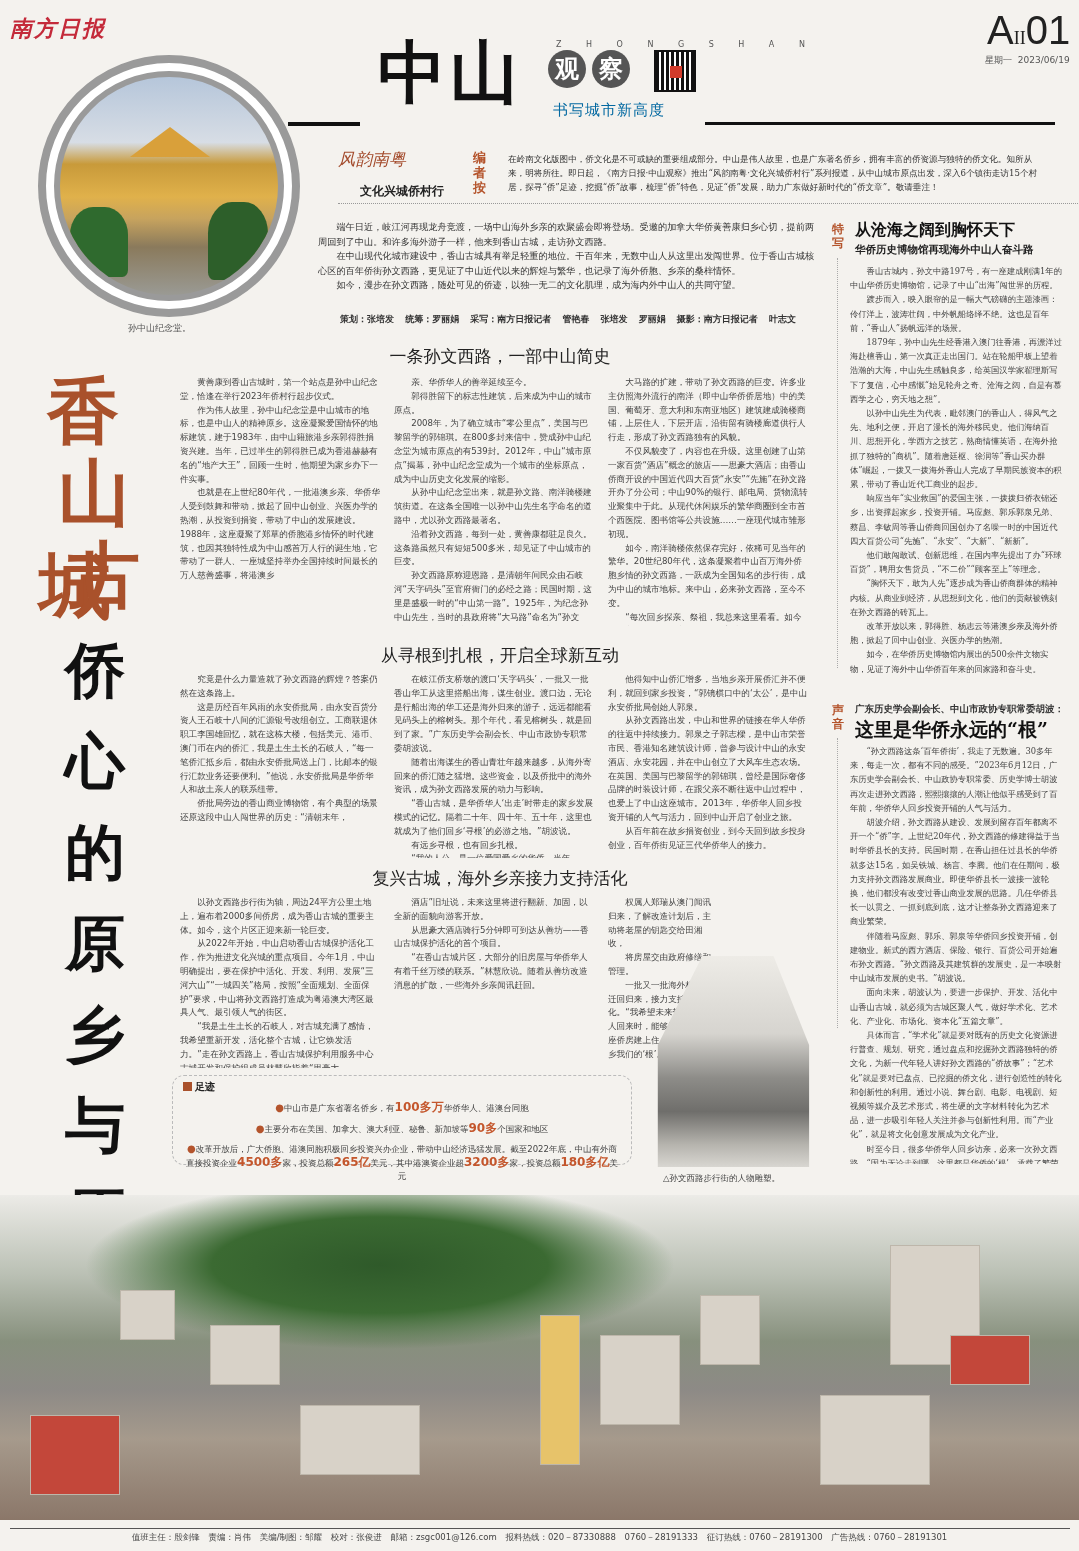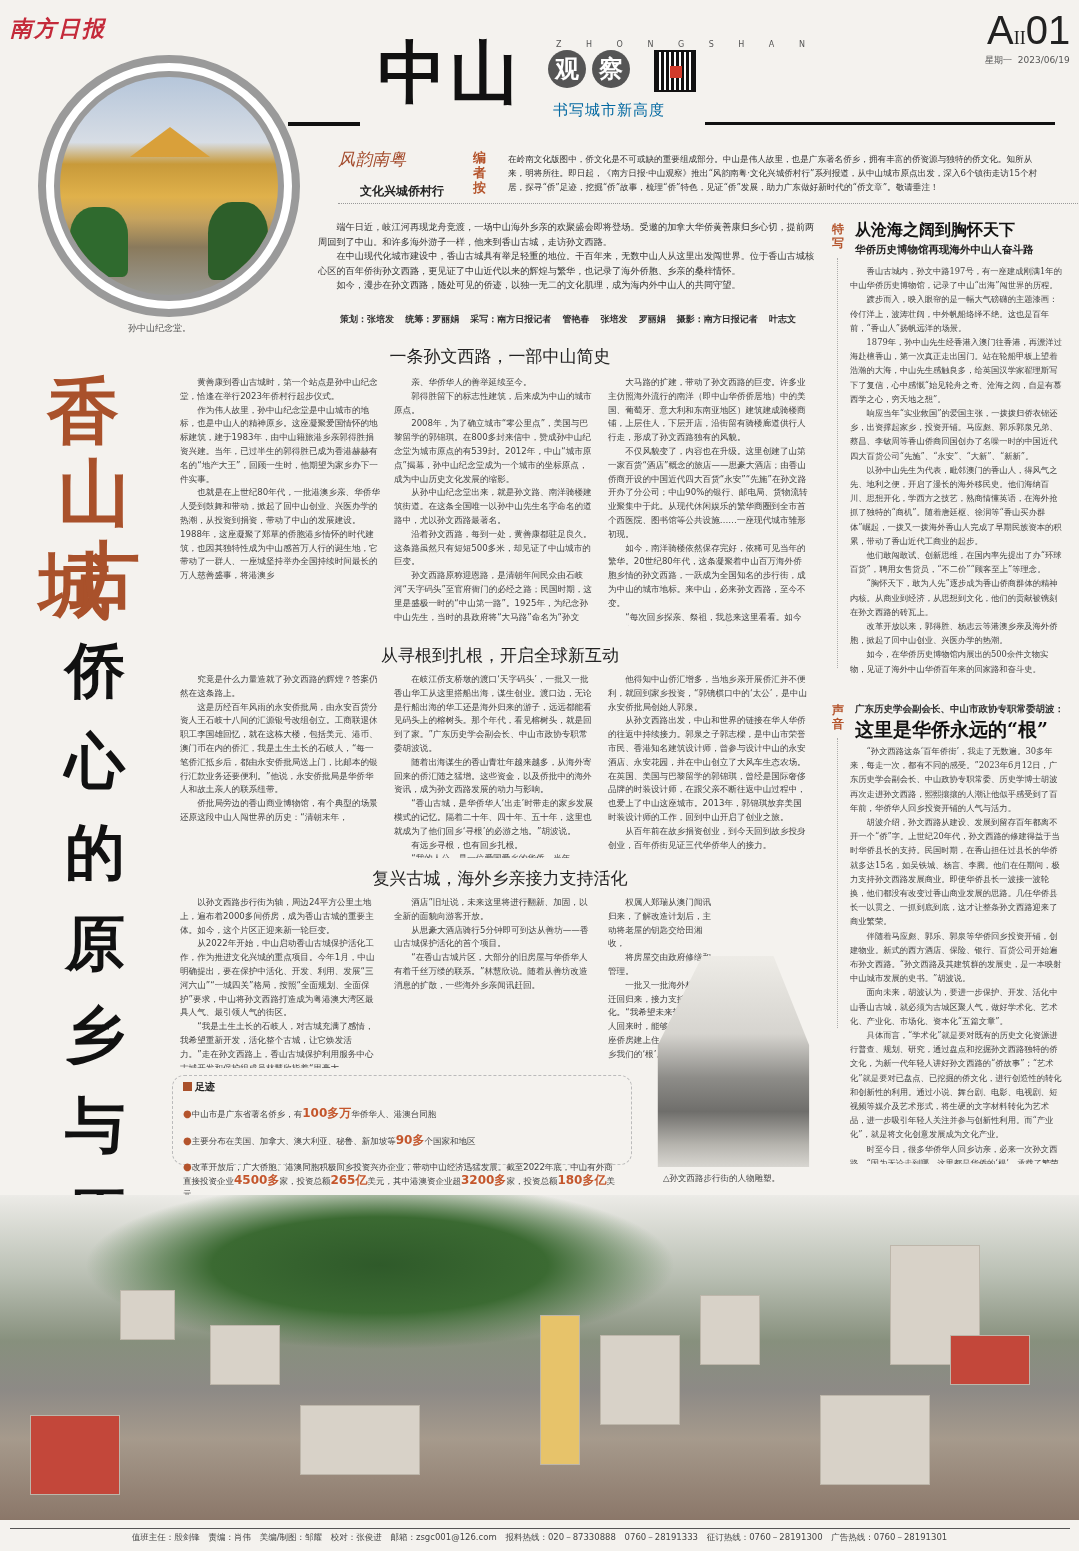--- a/index.html
+++ b/index.html
@@ -65,21 +65,21 @@
   .side-vrule { border-left: 1px dotted #aaa; }
   .side-title { font-family: "DejaVu Serif", serif; font-size: 16px; font-weight: bold; color: #111; }
   .side-sub { font-size: 10.5px; font-weight: bold; color: #222; }
   .side-body { font-family: "DejaVu Serif", serif; font-size: 8.3px; line-height: 14.2px; color: #444; }
   .side-body p { text-indent: 2em; }
 
   
   .facts { left: 172px; top: 1075px; width: 460px; height: 90px; border: 1px dashed #bbb; border-radius: 12px; padding: 4px 10px; font-size: 8.5px; color: #444; }
   .facts .facts-title { font-weight: bold; color: #222; font-size: 10px; }
   .facts .facts-title::before { content: ""; display: inline-block; width: 9px; height: 9px; background: #a9512b; margin-right: 3px; vertical-align: -1px; }
-  .facts .fact { margin-top: 12px; line-height: 14px; }
+  .facts .fact { margin-top: 6px; line-height: 14px; text-align: center; }
   .facts .bullet { color: #b4542c; font-size: 10px; }
   .facts .hl { color: #c4562c; font-weight: bold; font-size: 12px; }
 
   
   .statue-photo { left: 640px; top: 945px; width: 178px; height: 222px;
     background: linear-gradient(180deg, #f1efea 0%, #d6d4cf 40%, #8d8c88 60%, #6f6e6b 75%, #b6b4ae 90%, #d8d6d1 100%); clip-path: polygon(10% 100%, 10% 45%, 35% 5%, 75% 5%, 95% 45%, 95% 100%); }
   .statue-caption { left: 663px; top: 1173px; font-size: 8.5px; color: #444; }
 
   
   .aerial { left: 0; top: 1195px; width: 1079px; height: 325px;
@@ -185,21 +185,21 @@
   </div>
   <div class="body-col">
     <p>在岐江侨支桥墩的渡口‘天字码头’，一批又一批香山华工从这里搭船出海，谋生创业。渡口边，无论是行船出海的华工还是海外归来的游子，远远都能看见码头上的榕树头。那个年代，看见榕树头，就是回到了家。”广东历史学会副会长、中山市政协专职常委胡波说。</p>
     <p>随着出海谋生的香山青壮年越来越多，从海外寄回来的侨汇随之猛增。这些资金，以及侨批中的海外资讯，成为孙文西路发展的动力与影响。</p>
     <p>“香山古城，是华侨华人‘出走’时带走的家乡发展模式的记忆。隔着二十年、四十年、五十年，这里也就成为了他们回乡‘寻根’的必游之地。”胡波说。</p>
     <p>有远乡寻根，也有回乡扎根。</p>
     <p>“我的人公，是一位爱国爱乡的华侨。当年</p>
   </div>
   <div class="body-col">
     <p>他得知中山侨汇增多，当地乡亲开展侨汇并不便利，就回到家乡投资，“郭镜棋口中的‘太公’，是中山永安侨批局创始人郭泉。</p>
-    <p>从孙文西路出发，中山和世界的链接在华人华侨的往返中持续接力。郭泉之子郭志樑，是中山市荣誉市民、香港知名建筑设计师，曾参与设计中山的永安酒店、永安花园，并在中山创立了大风车生态农场。在英国、美国与巴黎留学的郭锦琪，曾经是国际奢侈品牌的时装设计师，在跟父亲不断往返中山过程中，也爱上了中山这座城市。2013年，郭锦琪放弃美国时装设计师的工作，回到中山开启了创业之旅。</p>
+    <p>从孙文西路出发，中山和世界的链接在华人华侨的往返中持续接力。郭泉之子郭志樑，是中山市荣誉市民、香港知名建筑设计师，曾参与设计中山的永安酒店、永安花园，并在中山创立了大风车生态农场。在英国、美国与巴黎留学的郭锦琪，曾经是国际奢侈品牌的时装设计师，在跟父亲不断往返中山过程中，也爱上了中山这座城市。2013年，华侨华人回乡投资开铺的人气与活力，回到中山开启了创业之旅。</p>
     <p>从百年前在故乡捐资创业，到今天回到故乡投身创业，百年侨街见证三代华侨华人的接力。</p>
   </div>
 </div>
 
 <div class="abs sec-head" style="top:867px">复兴古城，海外乡亲接力支持活化</div>
 <div class="abs body-cols" style="left:180px;top:896px;height:172px;overflow:hidden">
   <div class="body-col">
     <p>以孙文西路步行街为轴，周边24平方公里土地上，遍布着2000多间侨房，成为香山古城的重要主体。如今，这个片区正迎来新一轮巨变。</p>
     <p>从2022年开始，中山启动香山古城保护活化工作，作为推进文化兴城的重点项目。今年1月，中山明确提出，要在保护中活化、开发、利用、发展“三河六山”“一城四关”格局，按照“全面规划、全面保护”要求，中山将孙文西路打造成为粤港澳大湾区最具人气、最引领人气的街区。</p>
     <p>“我是土生土长的石岐人，对古城充满了感情，我希望重新开发，活化整个古城，让它焕发活力。”走在孙文西路上，香山古城保护利用服务中心古城开发和保护组成员林慧欣指着“思豪大</p>
@@ -233,22 +233,22 @@
 </div>
 
 <div class="abs side-label" style="left:832px;top:222px">特写</div>
 <div class="abs side-vrule" style="left:837px;top:258px;height:410px"></div>
 <div class="abs side-title" style="left:855px;top:220px">从沧海之阔到胸怀天下</div>
 <div class="abs side-sub" style="left:855px;top:243px">华侨历史博物馆再现海外中山人奋斗路</div>
 <div class="abs side-body" style="left:850px;top:264px;width:212px;height:410px;overflow:hidden">
   <p>香山古城内，孙文中路197号，有一座建成刚满1年的中山华侨历史博物馆，记录了中山“出海”闯世界的历程。</p>
   <p>踱步而入，映入眼帘的是一幅大气磅礴的主题漆画：伶仃洋上，波涛壮阔，中外帆船络绎不绝。这也是百年前，“香山人”扬帆远洋的场景。</p>
   <p>1879年，孙中山先生经香港入澳门往香港，再漂洋过海赴檀香山，第一次真正走出国门。站在轮船甲板上望着浩瀚的大海，中山先生感触良多，给英国汉学家翟理斯写下了复信，心中感慨“始见轮舟之奇、沧海之阔，自是有慕西学之心，穷天地之想”。</p>
+  <p>以孙中山先生为代表，毗邻澳门的香山人，得风气之先、地利之便，开启了漫长的海外移民史。他们海纳百川、思想开化，学西方之技艺，熟商情懂英语，在海外抢抓了独特的“商机”。随着唐廷枢、徐润等“香山买办群体”崛起，一拨又一拨海外香山人完成了早期民族资本的积累，带动了香山近代工商业的起步。</p>
   <p>响应当年“实业救国”的爱国主张，一拨拨归侨衣锦还乡，出资撑起家乡，投资开铺。马应彪、郭乐郭泉兄弟、蔡昌、李敏周等香山侨商回国创办了名噪一时的中国近代四大百货公司“先施”、“永安”、“大新”、“新新”。</p>
-  <p>以孙中山先生为代表，毗邻澳门的香山人，得风气之先、地利之便，开启了漫长的海外移民史。他们海纳百川、思想开化，学西方之技艺，熟商情懂英语，在海外抢抓了独特的“商机”。随着唐廷枢、徐润等“香山买办群体”崛起，一拨又一拨海外香山人完成了早期民族资本的积累，带动了香山近代工商业的起步。</p>
   <p>他们敢闯敢试、创新思维，在国内率先提出了办“环球百货”，聘用女售货员，“不二价”“顾客至上”等理念。</p>
   <p>“胸怀天下，敢为人先”逐步成为香山侨商群体的精神内核。从商业到经济，从思想到文化，他们的贡献被镌刻在孙文西路的砖瓦上。</p>
   <p>改革开放以来，郭得胜、杨志云等港澳乡亲及海外侨胞，掀起了回中山创业、兴医办学的热潮。</p>
   <p>如今，在华侨历史博物馆内展出的500余件文物实物，见证了海外中山华侨百年来的回家路和奋斗史。</p>
 </div>
 
 <div class="abs side-label" style="left:832px;top:703px">声音</div>
 <div class="abs side-vrule" style="left:837px;top:738px;height:290px"></div>
 <div class="abs" style="left:855px;top:703px;font-size:9.5px;color:#333;font-weight:bold">广东历史学会副会长、中山市政协专职常委胡波：</div>
 <div class="abs side-title" style="left:855px;top:717px;font-size:19px">这里是华侨永远的“根”</div>

